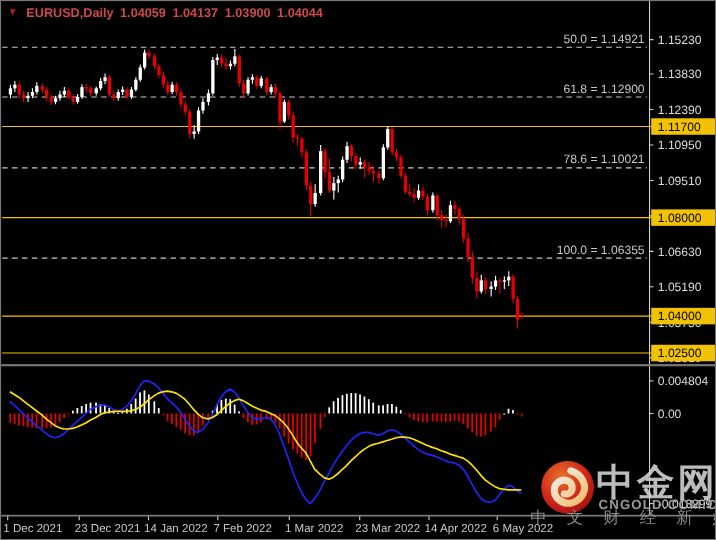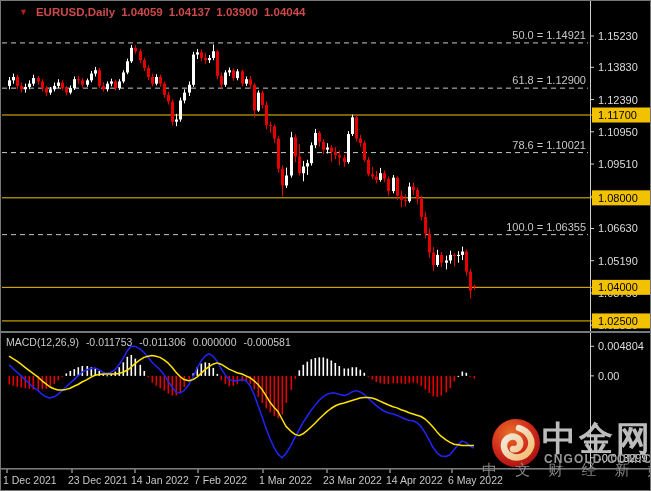--- a/index.html
+++ b/index.html
@@ -1,20 +1,20 @@
 <!DOCTYPE html>
 <html><head>
 <meta charset="utf-8">
 <style>
   html,body{margin:0;padding:0;background:#1a1a1a}
   #app{position:relative;width:651px;height:491px;background:#000;overflow:hidden;
        font-family:"Liberation Sans",sans-serif;border:1px solid #777;box-sizing:border-box}
   #chart{position:absolute;left:0;top:0}
   #chart text{font-family:"Liberation Sans",sans-serif}
-  .ohlc{position:absolute;left:18px;top:5px;color:#ce4a4a;font-size:11.5px;font-weight:bold;white-space:nowrap}
+  .ohlc{position:absolute;left:6px;top:5px;color:#ce4a4a;font-size:11.5px;font-weight:bold;white-space:nowrap}
   .ohlc .tri{color:#b32020;font-size:9px;margin-right:8px;vertical-align:1px;cursor:pointer}
   .ohlc .v{margin-left:6px}
   .macdhdr{position:absolute;left:5px;top:335px;color:#c9c9c9;font-size:10.5px;white-space:nowrap}
   .macdhdr span{margin-right:4px}
   .wm-logo{position:absolute;left:489px;top:416px;opacity:.95}
   .wm-brand{position:absolute;left:541px;top:415px;font-size:34px;font-weight:bold;color:#cdcdcd;letter-spacing:3px;opacity:.92;white-space:nowrap}
   .wm-domain{position:absolute;left:543px;top:451px;font-size:12px;font-weight:bold;color:#aaa;letter-spacing:1.1px;opacity:.9;white-space:nowrap}
   .wm-tagline{position:absolute;left:481px;top:460px;font-size:15px;color:#8f8f8f;letter-spacing:7px;opacity:.95;white-space:nowrap}
 </style>
 </head>
@@ -446,27 +446,20 @@
         <text x="447" y="483" fill="#c8c8c8" font-size="10.5">6 May 2022</text>
       </g>
       <rect x="0" y="330" width="651" height="2" fill="#787878"></rect>
       <rect x="0" y="467" width="651" height="1.6" fill="#787878"></rect>
     </svg>
 
   <div class="ohlc">
     <span class="tri">▼</span><span>EURUSD,Daily</span><span class="v">1.04059</span><span class="v">1.04137</span><span class="v">1.03900</span><span class="v">1.04044</span>
   </div>
 
-  <div class="macdhdr">
-    <span>MACD(12,26,9)</span>
-    <span>-0.011753</span>
-    <span>-0.011306</span>
-    <span>0.000000</span>
-    <span>-0.000581</span>
-  </div>
 
   <svg class="wm-logo" width="52" height="52" viewBox="0 0 52 52">
     <defs>
       <radialGradient id="lg" cx="38%" cy="30%" r="80%">
         <stop offset="0%" stop-color="#f4772a"></stop>
         <stop offset="55%" stop-color="#de2c1c"></stop>
         <stop offset="100%" stop-color="#a90f14"></stop>
       </radialGradient>
       <linearGradient id="sw" x1="0" y1="0" x2="1" y2="1">
         <stop offset="0%" stop-color="#ffffff"></stop>

